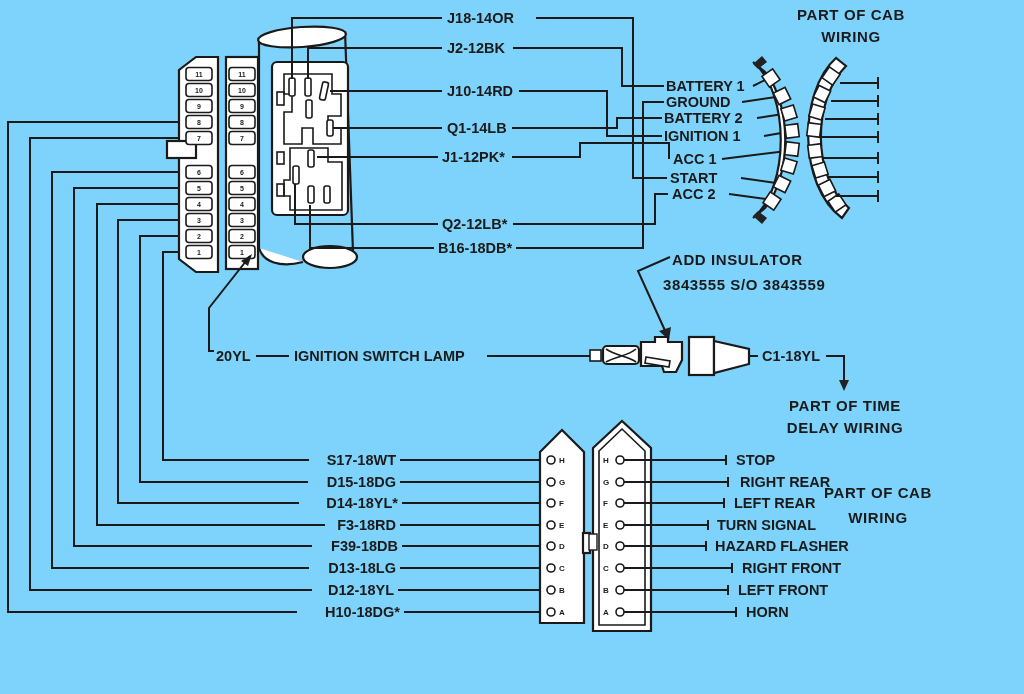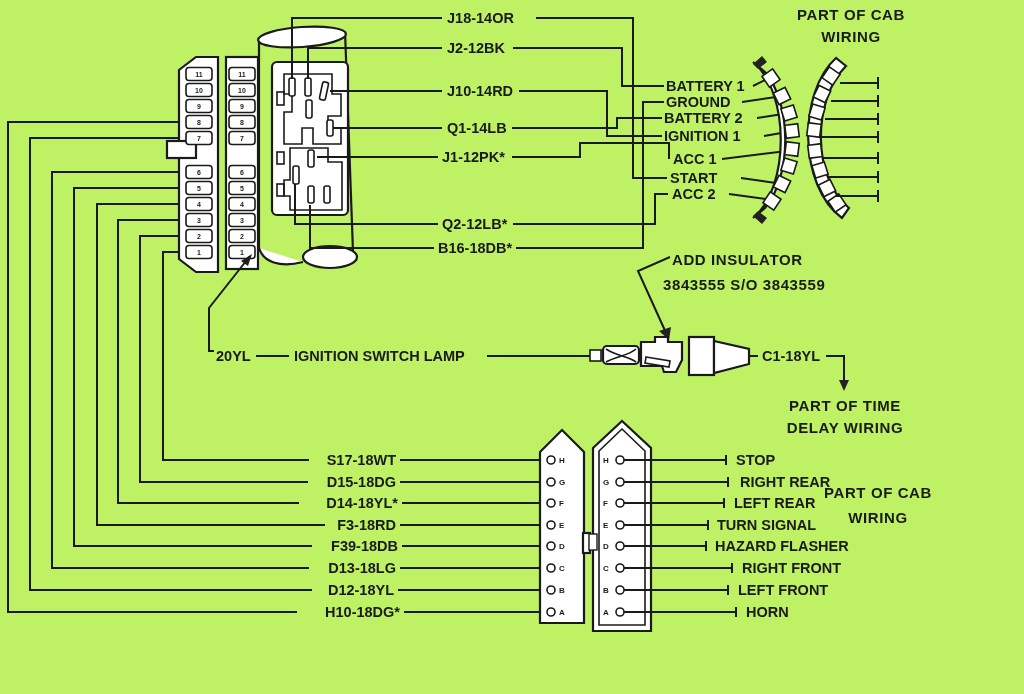--- a/index.html
+++ b/index.html
@@ -1,16 +1,16 @@
 <!DOCTYPE html>
 <html><head>
 <meta charset="utf-8">
 <style>
   html,body{margin:0;padding:0;background:#ffffff;}
-  .stage{width:1024px;height:694px;background:#bef264;position:relative;}
+  .stage{width:1024px;height:694px;background:#7dd3fc;position:relative;}
   svg text{font-family:"Liberation Sans",sans-serif;font-weight:bold;fill:#1a1a1a;}
   .lbl{font-size:14.5px;}
   .ttl{font-size:15px;letter-spacing:.6px;}
   .pin{font-size:8px;}
   .num{font-size:7px;}
   .wire{stroke:#1a1a1a;stroke-width:2;fill:none;}
   .thin{stroke:#1a1a1a;stroke-width:1.6;fill:none;}
   .shape{stroke:#1a1a1a;stroke-width:2.2;fill:#ffffff;}
   .slot{stroke:#1a1a1a;stroke-width:1.6;fill:#ffffff;}
   .dark{fill:#222222;stroke:none;}

